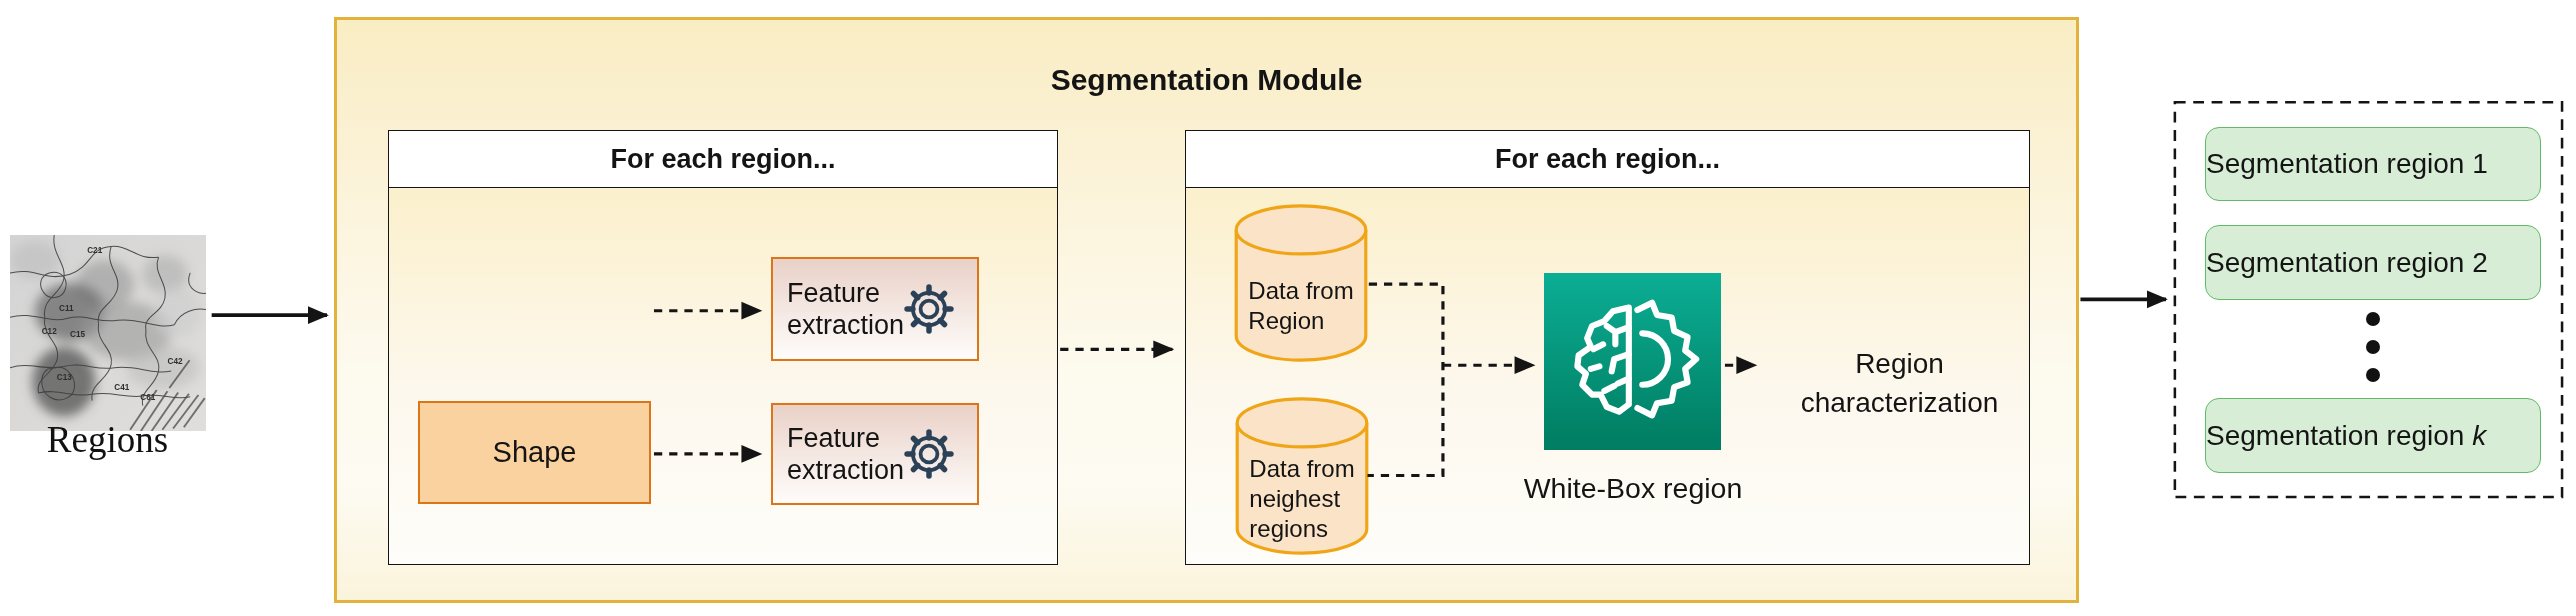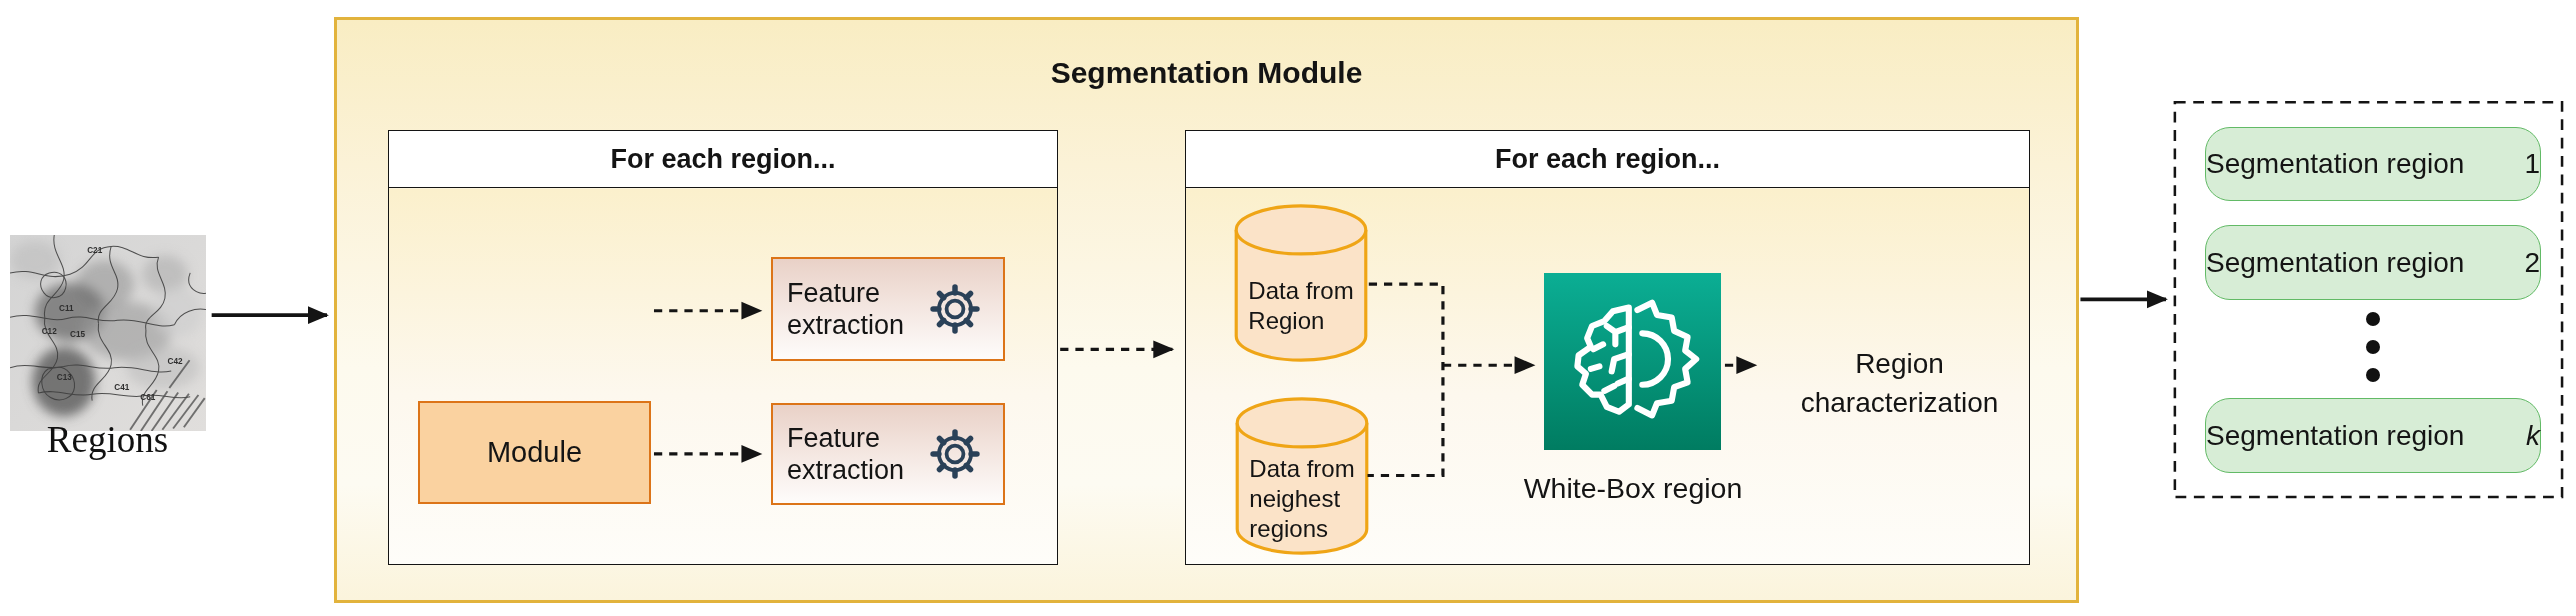--- a/index.html
+++ b/index.html
@@ -11,38 +11,38 @@
 
   
   #regions-figure{left:10px;top:216px;width:192px;height:196px;margin-top:19px;}
   #regions-caption{left:0px;top:418px;width:215px;text-align:center;
     font-family:"Liberation Serif",serif;font-size:37px;color:#111;}
 
   
   #module{left:334px;top:17px;width:1745px;height:586px;box-sizing:border-box;
     border:3.2px solid var(--module-border,#E2B33C);
     background:linear-gradient(180deg,#F9EDC3 0%,#FBF2D7 25%,#FDFAEE 60%,#FDFBF2 80%,#FBF4DC 100%);}
-  #module-title{top:36px;left:0;right:0;text-align:center;font-size:30px;font-weight:bold;}
+  #module-title{top:43px;left:0;right:0;text-align:center;font-size:30px;font-weight:bold;}
 
   .panel{box-sizing:border-box;border:1.9px solid #141414;padding-left:31px;}
   #panel-features{left:51px;top:110px;width:670px;height:435px;}
   #panel-model{left:848px;top:110px;width:845px;height:435px;}
   .panel-header{position:absolute;left:0;right:0;top:0;height:56px;background:#ffffff;
     border-bottom:1.9px solid #141414;display:flex;align-items:center;justify-content:center;
     font-size:27px;font-weight:bold;}
   .panel-body{position:absolute;left:0;right:0;top:58px;bottom:0;
     background:linear-gradient(180deg,#FBF0CC 0%,#FDF8EE 55%,#FEFDF9 100%);}
 
   .srcbox{box-sizing:border-box;width:233px;background:var(--box-orange-fill,#FAD2A0);
     border:2.5px solid var(--box-orange-border,#DC7418);
     display:flex;align-items:center;justify-content:center;font-size:29px;}
   #texture-box{left:29px;top:68px;height:104px;}
   #shape-box{left:29px;top:212px;height:103px;}
 
-  .featbox{box-sizing:border-box;left:382px;width:234px;height:104px;
+  .featbox{box-sizing:border-box;left:382px;width:208px;height:104px;
     border:2.5px solid var(--box-orange-border,#DC7418);
     background:linear-gradient(180deg,#E9D1C7 0%,#F3E5DF 45%,#FEFCFB 100%);
     display:flex;align-items:center;}
   #feature-box-1{top:68px;}
   #feature-box-2{top:214px;height:102px;}
   .featbox .flabel{display:block;width:152px;margin-left:14px;font-size:27px;line-height:32px;}
   .featbox .gear{position:absolute;right:21.5px;top:50%;transform:translateY(-50%);width:54px;height:54px;}
 
   
   .cyl{width:134px;height:158px;}
@@ -54,21 +54,21 @@
   
   #whitebox-icon{left:358px;top:84px;width:177px;height:177px;
     background:linear-gradient(180deg,var(--teal-top,#0BAE94) 0%,var(--teal-bottom,#007C61) 100%);
     display:flex;align-items:center;justify-content:center;}
   #whitebox-label{left:333px;top:283px;width:228px;text-align:center;font-size:28.5px;}
   #result-label{left:587px;top:155px;width:253px;text-align:center;font-size:28px;line-height:39px;}
 
   
   .green-box{box-sizing:border-box;left:2205px;width:336px;
     background:var(--green-fill,#D7EDD6);border:1.9px solid var(--green-border,#62BA66);
-    border-radius:25px;display:flex;align-items:center;justify-content:space-between;font-size:28px;}
+    border-radius:14px;display:flex;align-items:center;justify-content:flex-start;font-size:28px;}
   #green-box-1{top:127px;height:74px;}
   #green-box-2{top:225px;height:75px;}
   #green-box-3{top:398px;height:75px;}
   .vdot{left:2366px;width:14px;height:14px;border-radius:50%;background:#111;}
 
   svg{display:block;}
   #connectors{left:0;top:0;z-index:5;pointer-events:none;}
 </style>
 </head>
 <body>
@@ -136,21 +136,21 @@
   </div>
   <div class="abs" id="regions-caption">Regions</div>
 
   <div class="abs" id="module">
     <div class="abs" id="module-title">Segmentation Module</div>
 
     <div class="abs panel" id="panel-features">
       <div class="panel-header">For each region...</div>
       <div class="panel-body">
         <div class="abs srcbox" id="shape-box">
-          <span>Module</span>
+          <span>Shape</span>
         </div>
 
         <div class="abs featbox" id="feature-box-1">
           <span class="flabel">Feature extraction</span>
           <svg class="gear" viewBox="0 0 64 64">
             <g stroke="var(--gear,#2A4158)" fill="none" stroke-linecap="round">
               <circle cx="32" cy="32" r="10" stroke-width="4.5"></circle>
               <circle cx="32" cy="32" r="19" stroke-width="4.5"></circle>
               <g stroke-width="6.5">
                 <line x1="51" y1="32" x2="58" y2="32"></line>

